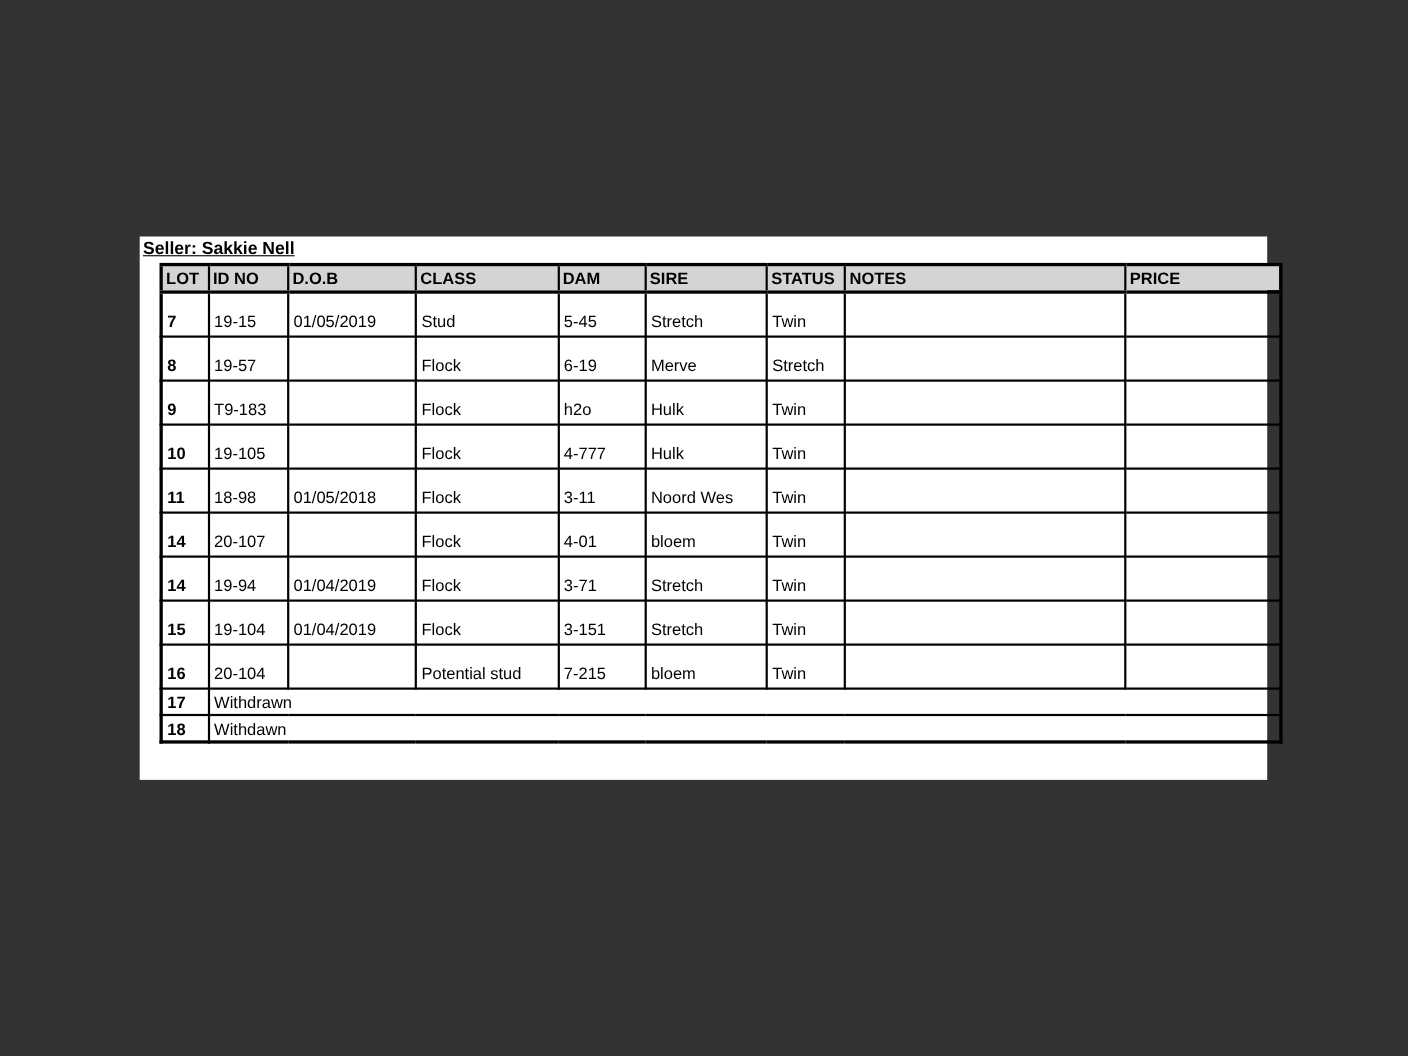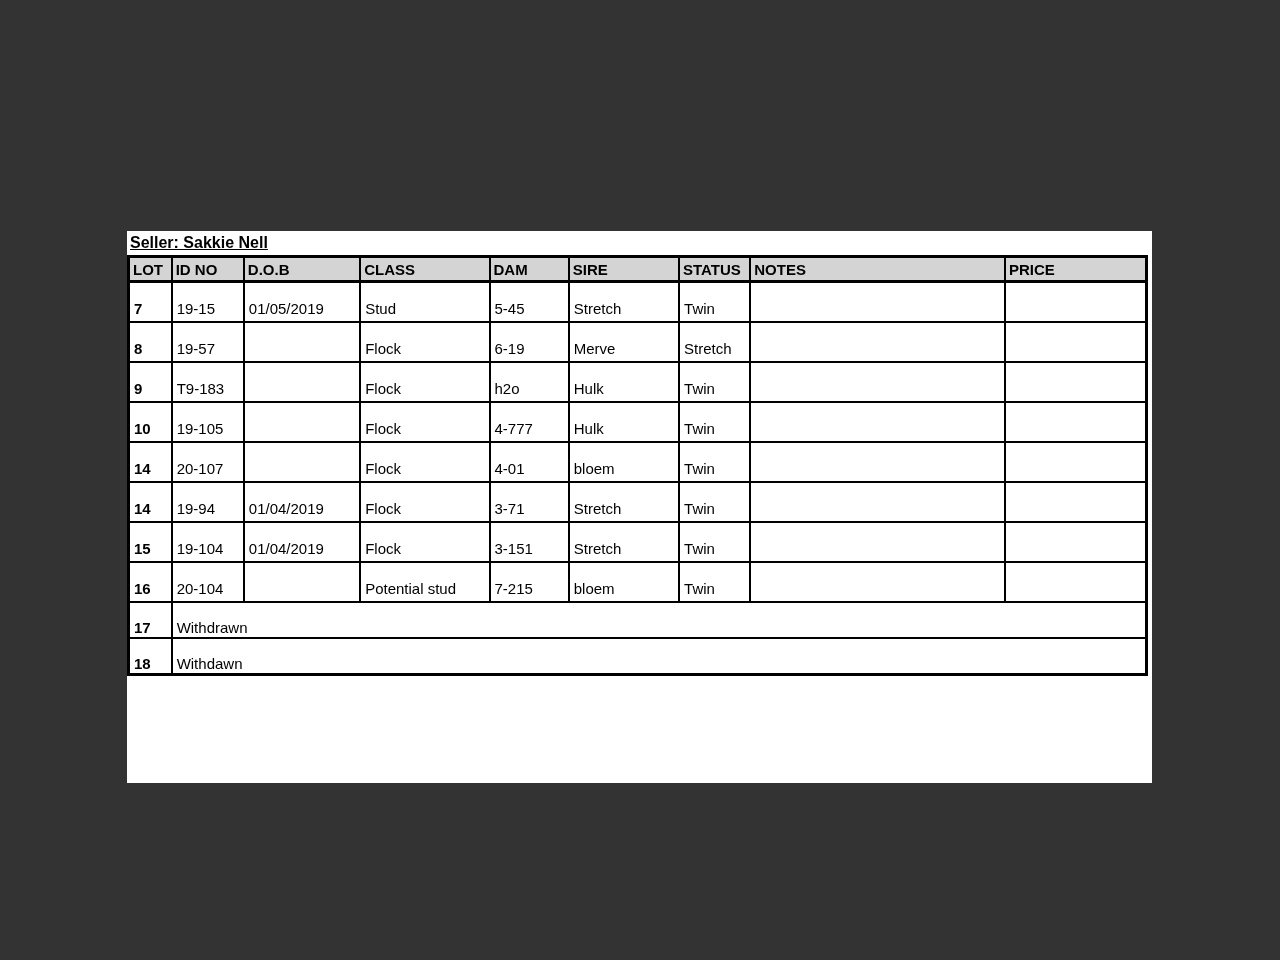--- a/index.html
+++ b/index.html
@@ -11,40 +11,41 @@
     height: 960px;
     background: #333333;
     position: relative;
     overflow: hidden;
     font-family: "Liberation Sans", sans-serif;
     color: #000000;
   }
   .sheet {
     position: absolute;
     left: 127px;
-    top: 231px;
+    top: 215px;
     width: 1025px;
-    height: 552px;
+    height: 494px;
     background: #ffffff;
     box-sizing: border-box;
   }
   .sheet-title {
     height: 24px;
     box-sizing: border-box;
     padding: 3px 0 0 3px;
     font-size: 16px;
     font-weight: bold;
     text-decoration: underline;
     white-space: nowrap;
   }
   table.lot-table {
     border-collapse: collapse;
     table-layout: fixed;
     width: 1021px;
     border: 3px solid #000000;
+    margin-left: 18px;
   }
   .col-lot    { width: 43px; }
   .col-idno   { width: 72px; }
   .col-dob    { width: 116px; }
   .col-class  { width: 129px; }
   .col-dam    { width: 79px; }
   .col-sire   { width: 110px; }
   .col-status { width: 71px; }
   .col-notes  { width: 254px; }
   .col-price  { width: 141px; }
@@ -73,21 +74,21 @@
   }
   tr.data-row td {
     vertical-align: bottom;
     padding: 0 0 4px 4px;
   }
   tr.withdrawn-row {
     height: 23px;
   }
   tr.withdrawn-row td {
     vertical-align: middle;
-    padding: 16px 0 1px 4px;
+    padding: 4px 0 1px 4px;
   }
   td.lot-cell {
     font-weight: bold;
   }
 </style>
 </head>
 <body>
 
 <div class="sheet">
   <div class="sheet-title">Seller: Sakkie Nell</div>
@@ -155,20 +156,31 @@
           <td>19-105</td>
           <td></td>
           <td>Flock</td>
           <td>4-777</td>
           <td>Hulk</td>
           <td>Twin</td>
           <td></td>
           <td></td>
         </tr>
         <tr class="data-row">
+          <td class="lot-cell">11</td>
+          <td>18-98</td>
+          <td>01/05/2018</td>
+          <td>Flock</td>
+          <td>3-11</td>
+          <td>Noord Wes</td>
+          <td>Twin</td>
+          <td></td>
+          <td></td>
+        </tr>
+        <tr class="data-row">
           <td class="lot-cell">14</td>
           <td>20-107</td>
           <td></td>
           <td>Flock</td>
           <td>4-01</td>
           <td>bloem</td>
           <td>Twin</td>
           <td></td>
           <td></td>
         </tr>

